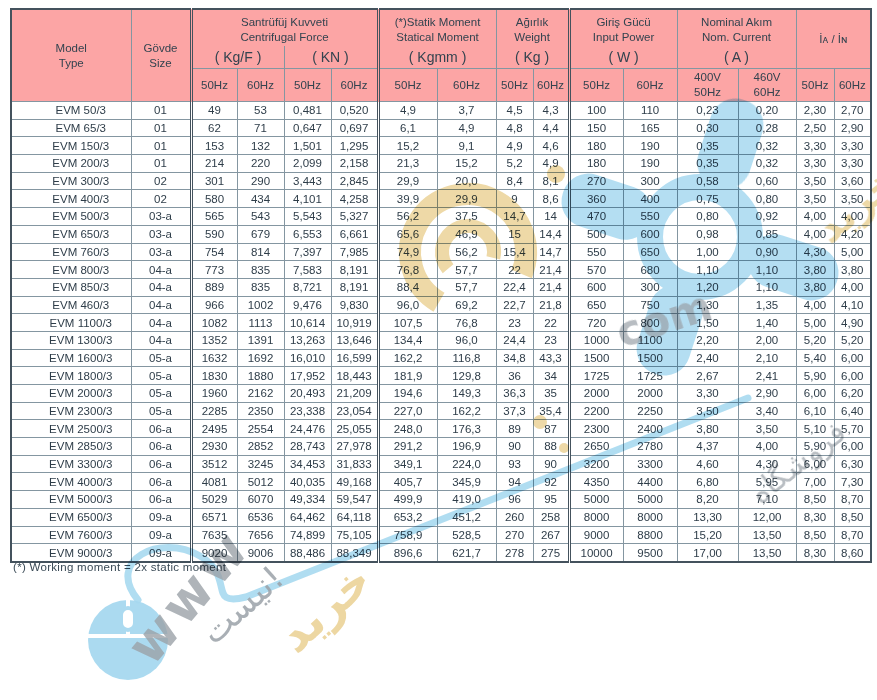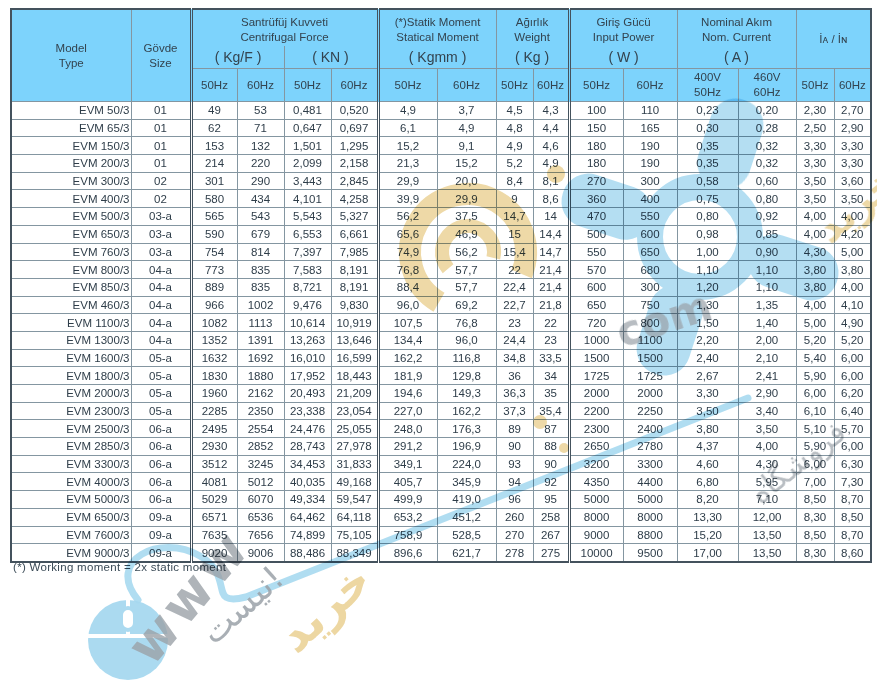--- a/index.html
+++ b/index.html
@@ -10,35 +10,35 @@
   .page { position:absolute; inset:0; }
 
   table.spec {
     position:absolute; left:10px; top:8px; width:857px;
     border-collapse:collapse; table-layout:fixed;
     color:#2e3d49; background:#ffffff;
     border:2px solid #44525d;
   }
   th, td { border:1px solid #8496a1; }
   thead th {
-    background:#7dd3fc; font-weight:normal; color:#33434f;
+    background:#fca5a5; font-weight:normal; color:#33434f;
     text-align:center; vertical-align:middle; font-size:11.5px;
   }
   .pre { white-space:pre-line; line-height:1.3; }
   tr.r-title th { border-bottom:none; height:34px; vertical-align:bottom; padding-bottom:1px; }
   tr.r-title th.span-v { vertical-align:middle; }
   tr.r-units th { border-top:none; height:20px; font-size:14px; vertical-align:middle; }
   tr.r-hz th { height:30px; font-size:11.5px; }
   .sep { border-left:3px double #44525d !important; }
 
   tbody td {
     height:16.7px; font-size:11.5px; text-align:center; padding:0 1px;
     background:transparent;
   }
-  tbody td.model { text-align:right; padding-left:20px; }
+  tbody td.model { text-align:center; padding-left:20px; }
 
   .footnote {
     position:absolute; left:13px; top:561px; font-size:11.5px; color:#3a4a56;
     letter-spacing:0.3px;
   }
 
   .wm {
     position:absolute; inset:0; pointer-events:none; z-index:5;
     mix-blend-mode:multiply;
   }
@@ -369,21 +369,21 @@
         <tr>
           <td class="model">EVM 1600/3</td>
           <td>05-a</td>
           <td class="sep">1632</td>
           <td>1692</td>
           <td>16,010</td>
           <td>16,599</td>
           <td class="sep">162,2</td>
           <td>116,8</td>
           <td>34,8</td>
-          <td>33,5</td>
+          <td>43,3</td>
           <td class="sep">1500</td>
           <td>1500</td>
           <td>2,40</td>
           <td>2,10</td>
           <td>5,40</td>
           <td>6,00</td>
         </tr>
         <tr>
           <td class="model">EVM 1800/3</td>
           <td>05-a</td>

